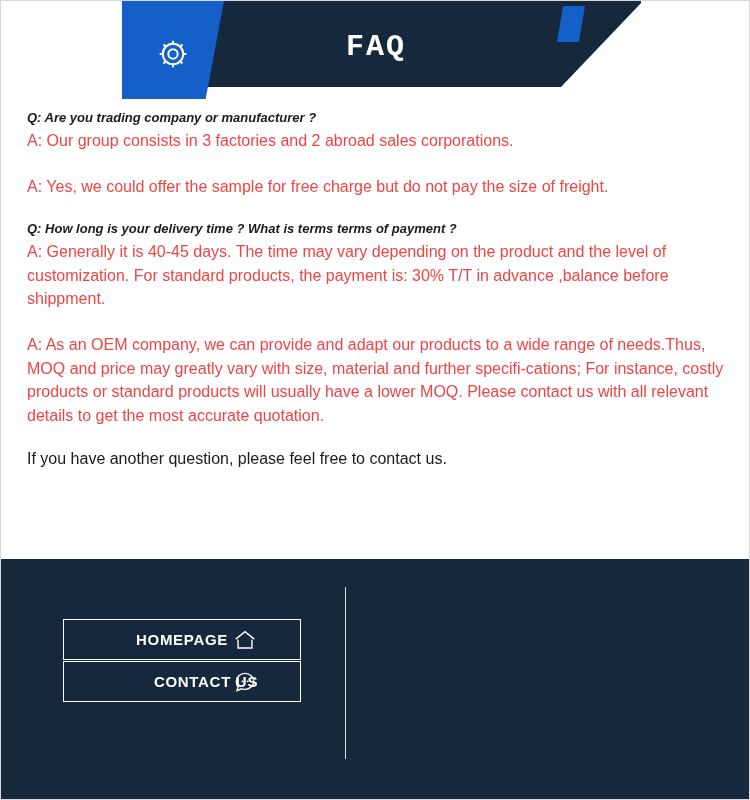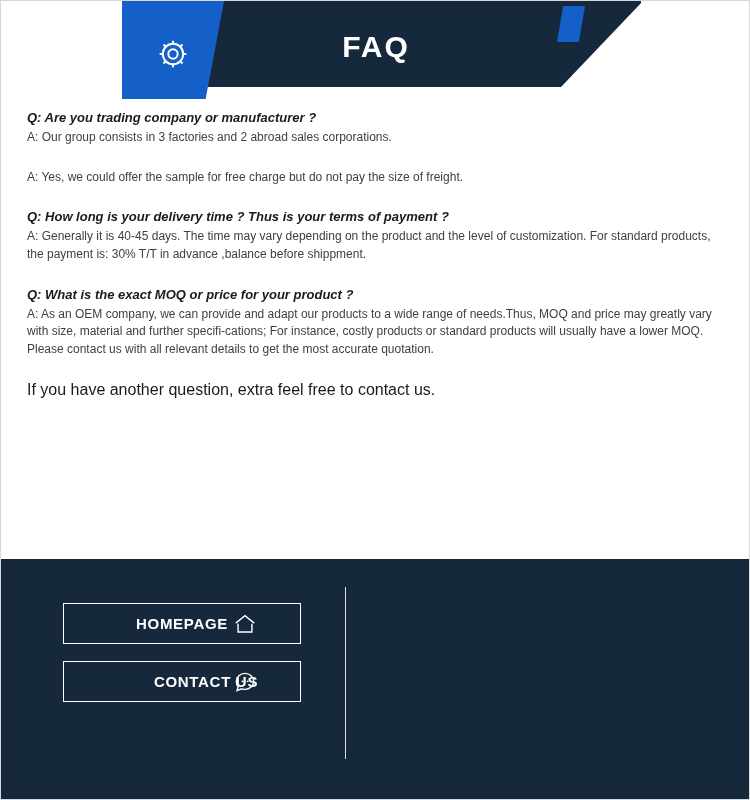--- a/index.html
+++ b/index.html
@@ -90,21 +90,21 @@
   .banner-title {
     position: absolute;
     left: 0;
     top: 29px;
     width: 750px;
     text-align: center;
     color: #ffffff;
     font-size: 30px;
     font-weight: bold;
     letter-spacing: 2px;
-    font-family: Liberation Sans, sans-serif;
+    font-family: Liberation Mono, monospace;
   }
 
   
   .faq-body {
     position: absolute;
     top: 108px;
     left: 26px;
     width: 700px;
   }
   .faq-item {
@@ -112,22 +112,22 @@
   }
   .faq-q {
     font-size: 13px;
     font-weight: bold;
     font-style: italic;
     color: #1a1a1a;
     line-height: 1.45;
     margin: 0 0 1px 0;
   }
   .faq-a {
-    font-size: 12px;
-    color: #404040;
+    font-size: 16px;
+    color: #ef4444;
     line-height: 1.48;
     margin: 0;
   }
   .faq-closing {
     font-size: 16px;
     color: #1a1a1a;
     margin-top: 14px;
   }
 
   
@@ -160,21 +160,21 @@
   }
   .footer-btn .btn-icon {
     position: absolute;
     right: 42px;
     top: 50%;
     transform: translateY(-50%);
     width: 26px;
     height: 26px;
     display: block;
   }
-  #btn-home { top: 44px; }
+  #btn-home { top: 60px; }
   #btn-contact { top: 102px; padding-left: 48px; }
   .footer-divider {
     position: absolute;
     left: 344px;
     top: 28px;
     width: 1px;
     height: 172px;
     background: #d8dde3;
   }
 </style>
@@ -206,30 +206,29 @@
     <div class="faq-item">
       <p class="faq-q">Q: Are you trading company or manufacturer ?</p>
       <p class="faq-a">A: Our group consists in 3 factories and 2 abroad sales corporations.</p>
     </div>
 
     <div class="faq-item">
       <p class="faq-a">A: Yes, we could offer the sample for free charge but do not pay the size of freight.</p>
     </div>
 
     <div class="faq-item">
-      <p class="faq-q">Q: How long is your delivery time ? Thus is your terms of payment ?</p>
+      <p class="faq-q">Q: How long is your delivery time ? What is terms terms of payment ?</p>
       <p class="faq-a">A: Generally it is 40-45 days. The time may vary depending on the product and the level of customization. For standard products, the payment is: 30% T/T in advance ,balance before shippment.</p>
     </div>
 
     <div class="faq-item">
-      <p class="faq-q">Q: What is the exact MOQ or price for your product ?</p>
       <p class="faq-a">A: As an OEM company, we can provide and adapt our products to a wide range of needs.Thus, MOQ and price may greatly vary with size, material and further specifi-cations; For instance, costly products or standard products will usually have a lower MOQ. Please contact us with all relevant details to get the most accurate quotation.</p>
     </div>
 
-    <div class="faq-closing">If you have another question, extra feel free to contact us.</div>
+    <div class="faq-closing">If you have another question, please feel free to contact us.</div>
   </div>
 
   <div class="footer">
 
     <div class="footer-btn" id="btn-home">
       <span class="btn-label">HOMEPAGE</span>
       <span class="btn-icon">
         <svg viewBox="0 0 24 24" width="26" height="26" fill="none" stroke="#ffffff" stroke-width="1.3">
           <path d="M3.5 11.2 12 4.3l8.5 6.9"></path>
           <path d="M5.6 11.8v7.6h12.8v-7.6"></path>

